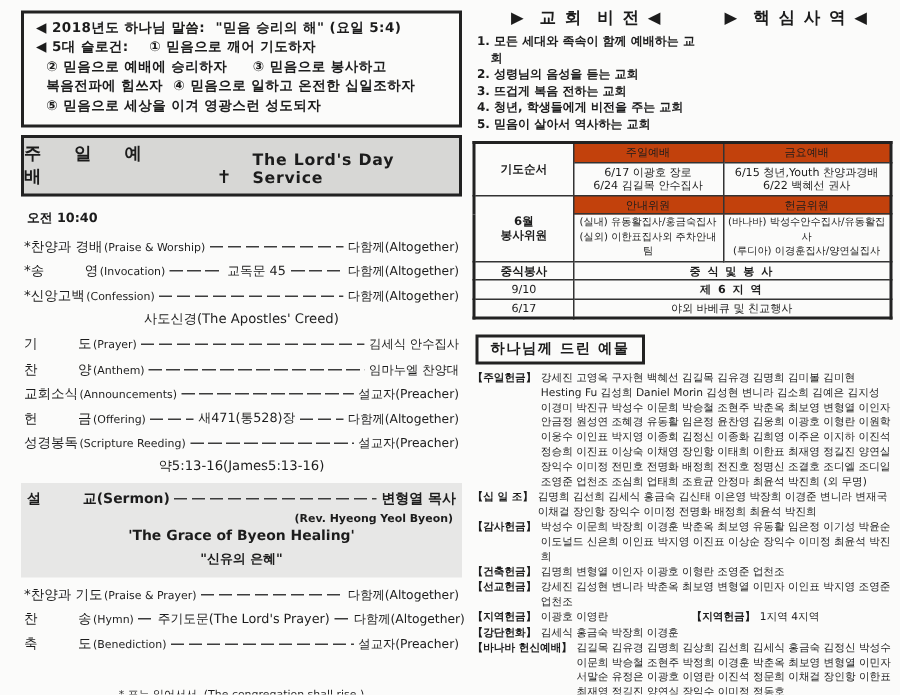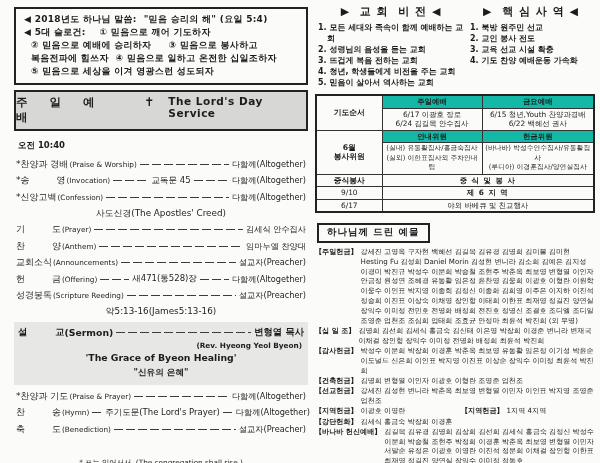--- a/index.html
+++ b/index.html
@@ -15,21 +15,21 @@
   .right { position:absolute; left:315px; top:4px;  width:280px; }
 
   .slogan-box {
     border:2px solid #222; padding:4px 6px 5px 8px;
     font-size:9px; font-weight:bold; line-height:13px; white-space:pre-wrap;
   }
   .slogan-line { letter-spacing:.3px; }
 
   .banner {
     margin-top:5px; border:2px solid #222; background:#d7d7d5;
-    display:flex; justify-content:center; align-items:flex-start; gap:14px;
+    display:flex; justify-content:center; align-items:flex-end; gap:14px;
     padding:3px 0 4px; font-weight:bold;
   }
   .banner .ko { font-size:11.5px; letter-spacing:9px; }
   .banner .cross { font-size:12px; }
   .banner .en { font-size:10.5px; letter-spacing:.5px; }
 
   .svc-time { margin:9px 0 4px 4px; font-size:8.5px; font-weight:bold; }
 
   .svc-row { display:flex; align-items:center; height:16.5px; font-size:9px; padding:0 2px; }
   .svc-row .k { white-space:pre; }
@@ -54,21 +54,21 @@
   .vblock { }
   .vblock.vision { width:152px; }
   .vblock.ministry { width:128px; }
   .rtitle { font-size:11px; font-weight:bold; letter-spacing:1px; text-align:center; margin-bottom:3px; white-space:pre; }
   .numlist { font-size:8px; font-weight:bold; line-height:11px; }
   .numlist .item { padding-left:12px; text-indent:-9px; white-space:pre-wrap; }
 
   table.sched { width:100%; border-collapse:collapse; margin-top:6px; font-size:7.4px; text-align:center;
     border:2px solid #222; }
   table.sched td { border:1px solid #333; padding:1px 1px; line-height:9.5px; white-space:pre-line; }
-  table.sched td.hdr { background:#14b8a6; font-weight:bold; }
+  table.sched td.hdr { background:#c2410c; font-weight:normal; }
   table.sched td.side { font-weight:bold; font-size:7.8px; }
   table.sched td.tiny { font-size:6.8px;margin-left:24px; }
   table.sched td.wide { letter-spacing:1px; font-weight:bold; }
 
   .offer-title-wrap { margin:7px 0 4px 2px; }
   .offer-title { display:inline-block; border:2px solid #222; padding:1px 8px 2px;
     font-size:9.5px; font-weight:bold; letter-spacing:1px; }
 
   .offer-sec { display:flex; font-size:7.1px; line-height:9.8px; margin-bottom:.5px; }
   .offer-sec .olabel { font-weight:bold; white-space:pre; margin-right:3px; }
@@ -191,26 +191,20 @@
         <div class="numlist" id="vision-list">
             <div class="item">1. 모든 세대와 족속이 함께 예배하는 교회</div>
             <div class="item">2. 성령님의 음성을 듣는 교회</div>
             <div class="item">3. 뜨겁게 복음 전하는 교회</div>
             <div class="item">4. 청년, 학생들에게 비전을 주는 교회</div>
             <div class="item">5. 믿음이 살아서 역사하는 교회</div>
           </div>
       </div>
       <div class="vblock ministry">
         <div class="rtitle">▶  핵 심 사 역 ◀</div>
-        <div class="numlist" id="ministry-list">
-            <div class="item">1. 북방 원주민 선교</div>
-            <div class="item">2. 교인 봉사 전도</div>
-            <div class="item">3. 교육 선교 시설 확충</div>
-            <div class="item">4. 기도 찬양 예배운동 가속화</div>
-          </div>
       </div>
     </div>
 
     <table class="sched">
       <tbody>
           <tr>
         <td class="side" rowspan="2" style="width:66px">기도순서</td>
         <td class="hdr" style="width:100px">주일예배</td>
         <td class="hdr">금요예배</td>
       </tr>

